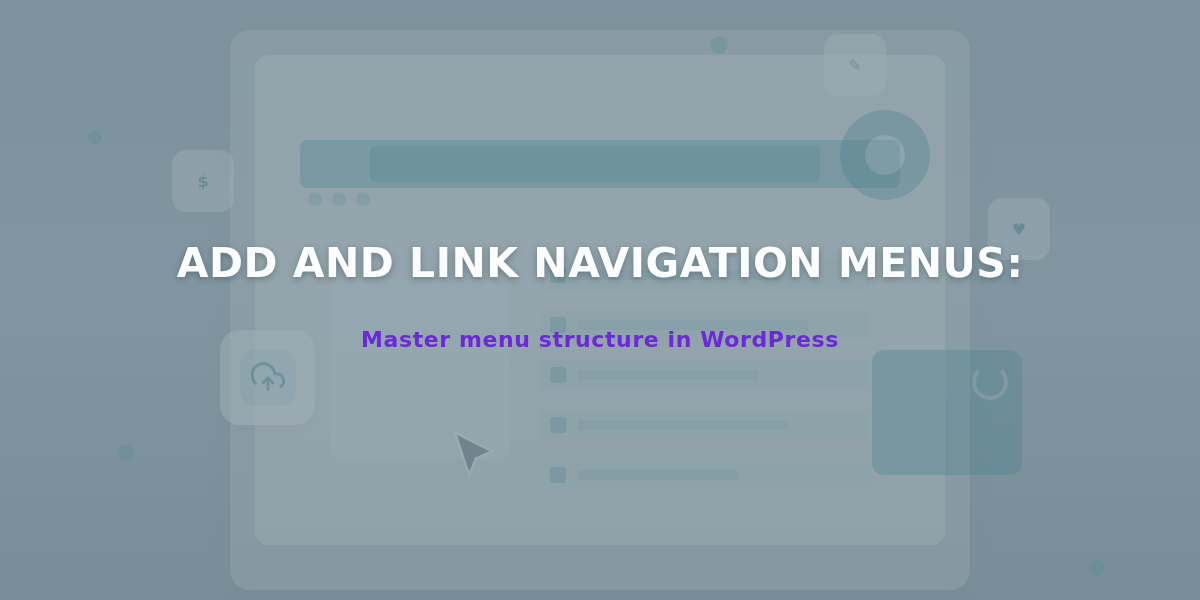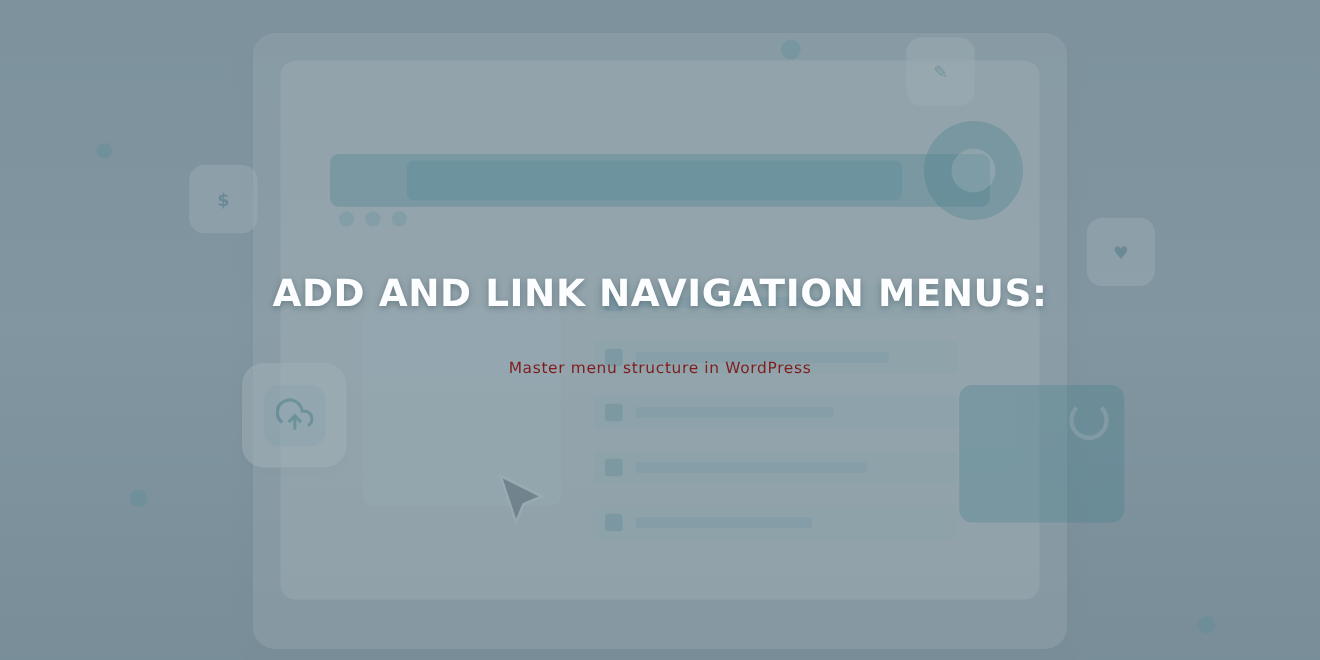--- a/index.html
+++ b/index.html
@@ -205,33 +205,33 @@
     display: flex;
     flex-direction: column;
     align-items: center;
     justify-content: center;
     text-align: center;
     padding-bottom: 10px;
   }
   .title {
     color: #fcfdfe;
     font-weight: 800;
-    font-size: 34px;
+    font-size: 41px;
     line-height: 1.22;
     letter-spacing: 0.5px;
     text-shadow: 0 2px 6px rgba(30,50,60,0.35);
     text-transform: uppercase;
     max-width: 1000px;
   }
   .subtitle {
     margin-top: 38px;
-    color: #7f1d1d;
-    font-size: 14px;
+    color: #6d28d9;
+    font-size: 22px;
     letter-spacing: 0.6px;
-    font-weight: 400;
+    font-weight: 700;
   }
 </style>
 </head>
 <body>
 
 <div class="bg"></div>
 
 <div class="monitor"></div>
 <div class="monitor-inner"></div>
 <div class="browser-bar"></div>

